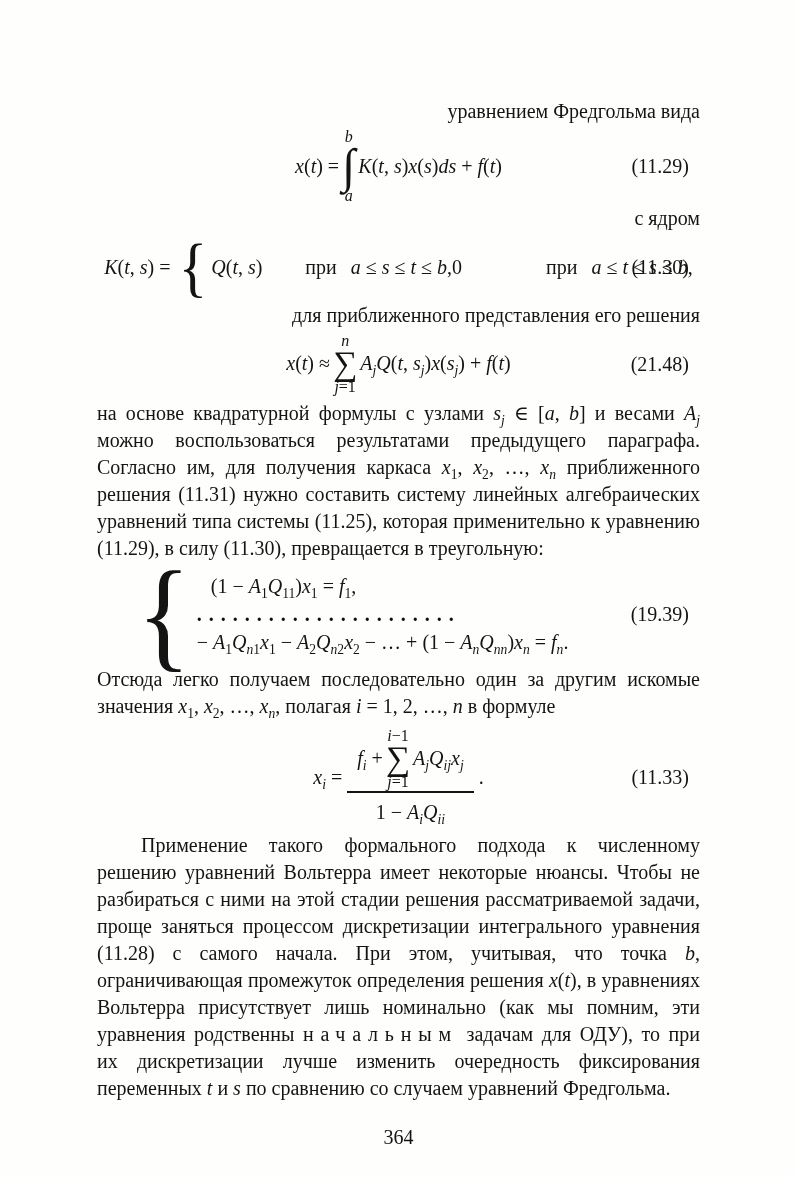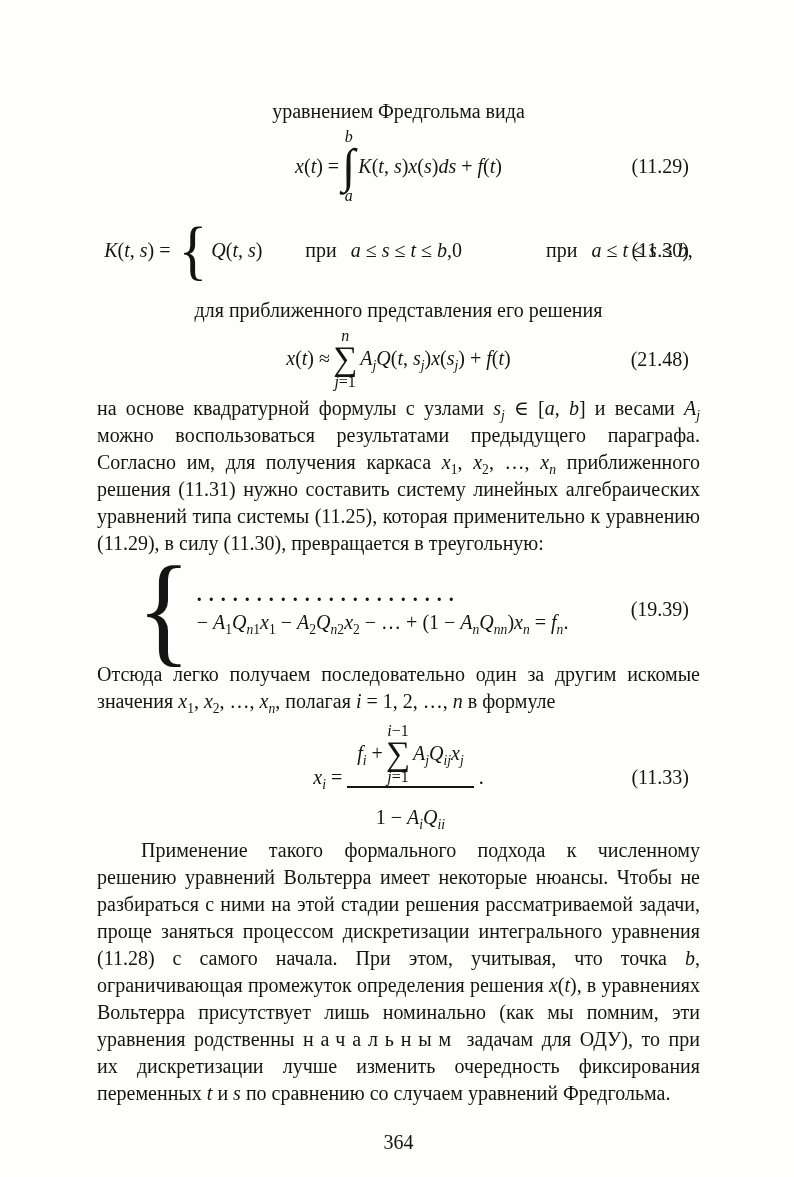--- a/index.html
+++ b/index.html
@@ -18,21 +18,21 @@
     height: 1177px;
     padding: 98px 94px 0 97px;
     background: #fefefdf5;
     color: #141414;
     font-family: "Liberation Serif", "DejaVu Serif", serif;
     font-size: 20px;
     line-height: 27px;
     position: relative;
   }
   p { margin: 0; text-align: justify; }
-  p.line { text-align: center; }
+  p.line { text-align: right; }
   i { font-style: italic; }
   sub { font-size: 68%; line-height: 0; }
   .spaced { letter-spacing: 0.34em; }
   .indent { text-indent: 44px; }
 
   
   .eq {
     position: relative;
     display: flex;
     align-items: center;
@@ -100,21 +100,21 @@
     flex-direction: column;
     align-items: center;
     margin: 0 5px;
   }
   .frac-num {
     display: inline-flex;
     align-items: center;
     padding: 0 10px 2px;
     border-bottom: 2px solid #141414;
   }
-  .frac-den { padding-top: 16px; }
+  .frac-den { padding-top: 6px; }
 
   .page-number {
     text-align: center;
     margin-top: 22px;
     text-align: center;
   }
 </style>
 </head>
 <body>
 
@@ -128,22 +128,23 @@
       <span class="big-op-col">
         <span class="op-lim"><i>b</i></span>
         <span class="int-sign">∫</span>
         <span class="op-lim"><i>a</i></span>
       </span>
       <span><i>K</i>(<i>t</i>, <i>s</i>)<i>x</i>(<i>s</i>)<i>ds</i> + <i>f</i>(<i>t</i>)</span>
     </span>
     <span class="eq-num">(11.29)</span>
   </div>
 
-
-  <div class="eq" style="margin:20px 0;">
+  <p class="line">с ядром</p>
+
+  <div class="eq" style="margin:8px 0;">
     <span class="mrow">
       <span class="gap"><i>K</i>(<i>t</i>, <i>s</i>) = </span>
       <span class="brace2">{</span>
       <span class="cases">
         <span class="case-row">
           <span class="case-expr"><i>Q</i>(<i>t</i>, <i>s</i>)</span>
           <span class="case-word">при</span>
           <span><i>a</i> ≤ <i>s</i> ≤ <i>t</i> ≤ <i>b</i>,</span>
         </span>
         <span class="case-row">
@@ -170,20 +171,21 @@
     </span>
     <span class="eq-num">(21.48)</span>
   </div>
 
   <p>на основе квадратурной формулы с узлами <i>s<sub>j</sub></i> ∈ [<i>a</i>, <i>b</i>] и весами <i>A<sub>j</sub></i> можно воспользоваться результатами предыдущего параграфа. Согласно им, для получения каркаса <i>x</i><sub>1</sub>, <i>x</i><sub>2</sub>, …, <i>x<sub>n</sub></i> приближенного решения (11.31) нужно составить систему линейных алгебраических уравнений типа системы (11.25), которая применительно к уравнению (11.29), в силу (11.30), превращается в треугольную:</p>
 
   <div class="eq eq-left" style="margin:2px 0;">
     <span class="mrow">
       <span class="brace4">{</span>
       <span class="sys">
+        <span class="sys-row-first">(1 − <i>A</i><sub>1</sub><i>Q</i><sub>11</sub>)<i>x</i><sub>1</sub> = <i>f</i><sub>1</sub>,</span>
         <span class="dots-row">......................</span>
         <span>− <i>A</i><sub>1</sub><i>Q</i><sub><i>n</i>1</sub><i>x</i><sub>1</sub> − <i>A</i><sub>2</sub><i>Q</i><sub><i>n</i>2</sub><i>x</i><sub>2</sub> − … + (1 − <i>A<sub>n</sub></i><i>Q<sub>nn</sub></i>)<i>x<sub>n</sub></i> = <i>f<sub>n</sub></i>.</span>
       </span>
     </span>
     <span class="eq-num">(19.39)</span>
   </div>
 
   <p>Отсюда легко получаем последовательно один за другим искомые значения <i>x</i><sub>1</sub>, <i>x</i><sub>2</sub>, …, <i>x<sub>n</sub></i>, полагая <i>i</i> = 1, 2, …, <i>n</i> в формуле</p>
 
   <div class="eq" style="margin:8px 0 6px;">

